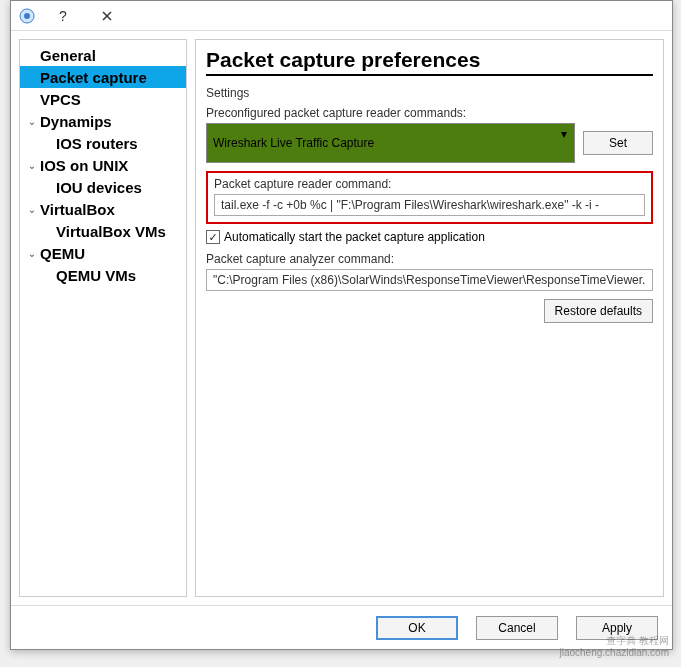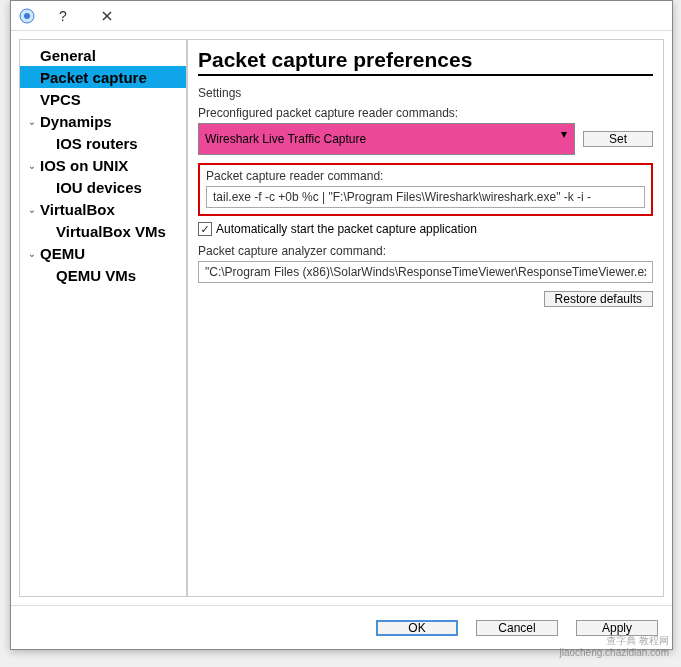--- a/index.html
+++ b/index.html
@@ -6,40 +6,40 @@
     body { background: #f0f0f0; width: 681px; height: 667px; position: relative; overflow: hidden; }
 
     .window { position: absolute; left: 10px; top: 0; width: 663px; height: 650px; background: #fff; border: 1px solid #888; box-shadow: 0 2px 8px rgba(0,0,0,0.25); display: flex; flex-direction: column; }
     .titlebar { height: 30px; display: flex; align-items: center; padding-left: 8px; border-bottom: 1px solid #ddd; }
     .titlebar .app-icon { width: 16px; height: 16px; margin-right: 6px; display: inline-block; }
     .titlebar .app-icon svg { display: block; }
     .titlebar .title { font-size: 12px; color: #333; flex: 1; }
     .titlebar .controls { display: flex; }
     .titlebar .ctrl { width: 44px; height: 30px; display: flex; align-items: center; justify-content: center; font-size: 14px; color: #333; }
 
-    .body { flex: 1; display: flex; padding: 8px; gap: 0; overflow: hidden; }
+    .body { flex: 1; display: flex; padding: 8px; gap: 8px; overflow: hidden; }
 
     .sidebar { width: 168px; border: 1px solid #ccc; padding: 4px 0; overflow-y: auto; }
     .tree-item { display: flex; align-items: center; min-height: 22px; padding: 0 4px; font-size: 15px; color: #000; cursor: pointer; white-space: nowrap; }
     .tree-item .exp { width: 16px; display: flex; justify-content: center; align-items: center; font-size: 10px; color: #555; }
     .tree-item .label { font-weight: 700; }
     .tree-item.indent .label { margin-left: 16px; }
     .tree-item.selected { background: #0ea5e9; }
 
     .content { flex: 1; border: 1px solid #ccc; padding: 8px 10px; position: relative; overflow: hidden; }
     .content h1 { font-size: 21px; font-weight: 700; border-bottom: 2px solid #000; padding-bottom: 2px; margin-bottom: 10px; }
     .section-label { font-size: 12px; color: #333; margin-bottom: 6px; }
 
     .row { margin-bottom: 8px; }
     .row-label { font-size: 12px; color: #333; margin-bottom: 3px; }
 
     .combo-row { display: flex; gap: 8px; align-items: center; }
-    .combo { flex: 1; height: 32px; border: 1px solid #888; background: #ec4899; display: flex; align-items: center; padding: 0 6px; font-size: 12px; position: relative; }
+    .combo { flex: 1; height: 40px; border: 1px solid #888; background: #4d7c0f; display: flex; align-items: center; padding: 0 6px; font-size: 12px; position: relative; }
     .combo .dd { position: absolute; right: 2px; top: 2px; width: 16px; height: 16px; display: flex; align-items: center; justify-content: center; }
-    .btn { height: 16px; min-width: 70px; border: 1px solid #999; background: #f4f4f4; font-size: 12px; padding: 0 10px; display: flex; align-items: center; justify-content: center; cursor: pointer; }
+    .btn { height: 24px; min-width: 70px; border: 1px solid #999; background: #f4f4f4; font-size: 12px; padding: 0 10px; display: flex; align-items: center; justify-content: center; cursor: pointer; }
 
     .highlight-box { border: 2px solid #d40000; padding: 4px 6px 6px 6px; margin-bottom: 6px; }
     .text-input { width: 100%; height: 22px; border: 1px solid #aaa; padding: 0 6px; font-size: 12px; background: #fff; color: #333; }
 
     .check-row { display: flex; align-items: center; font-size: 12px; gap: 4px; margin-bottom: 8px; }
     .checkbox { width: 14px; height: 14px; border: 1px solid #666; background: #fff; display: flex; align-items: center; justify-content: center; font-size: 11px; color: #222; }
 
     .restore-row { display: flex; justify-content: flex-end; margin-top: 6px; }
 
     .footer { height: 44px; border-top: 1px solid #ddd; display: flex; justify-content: flex-end; align-items: center; gap: 18px; padding-right: 14px; }

